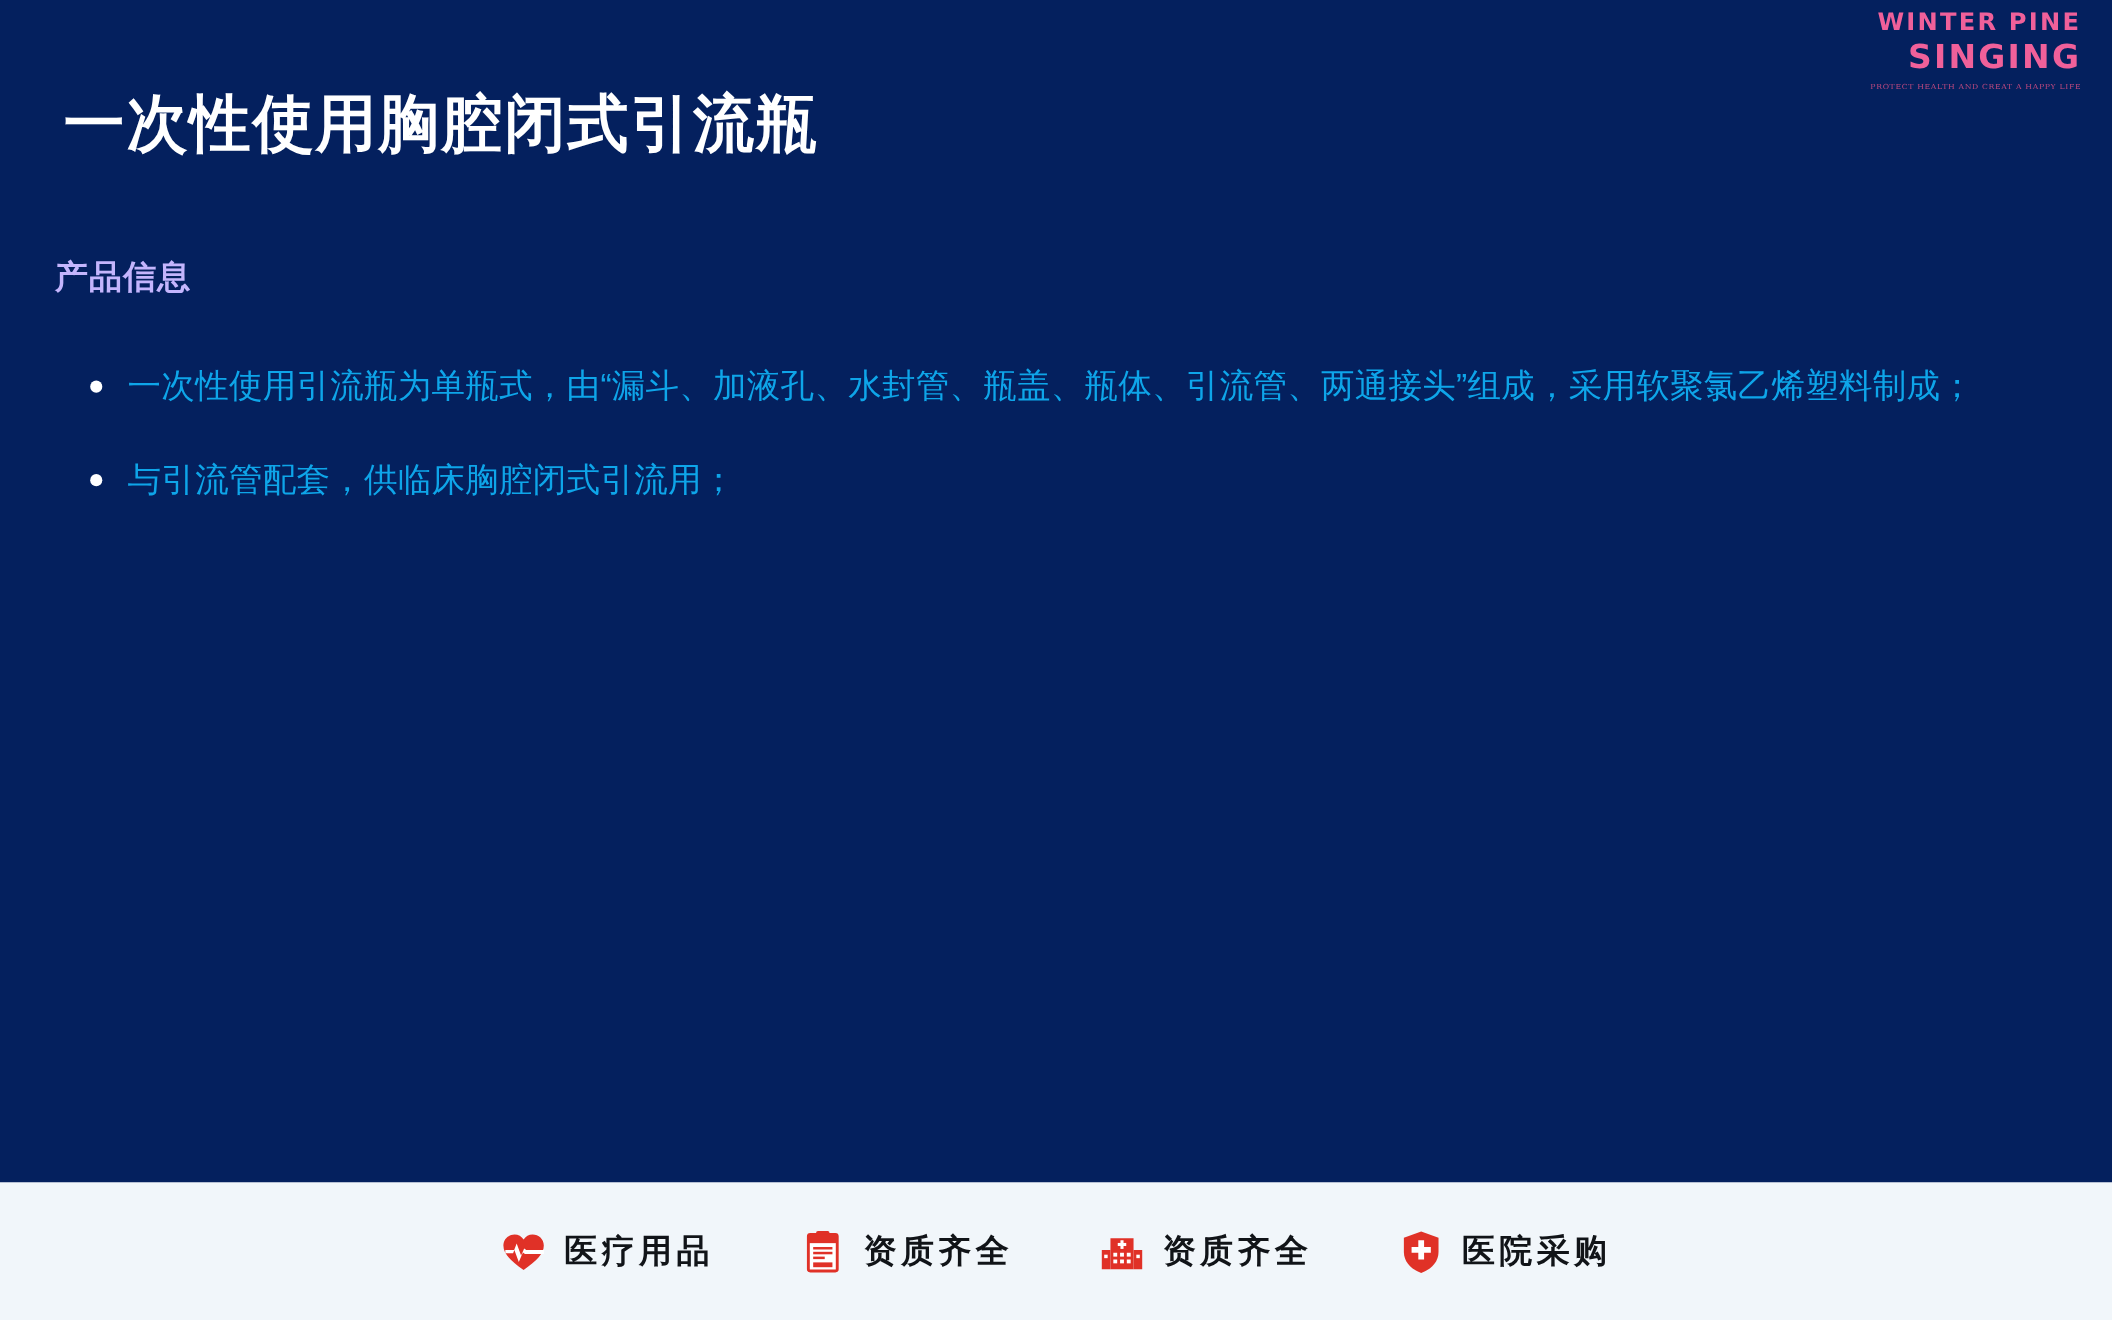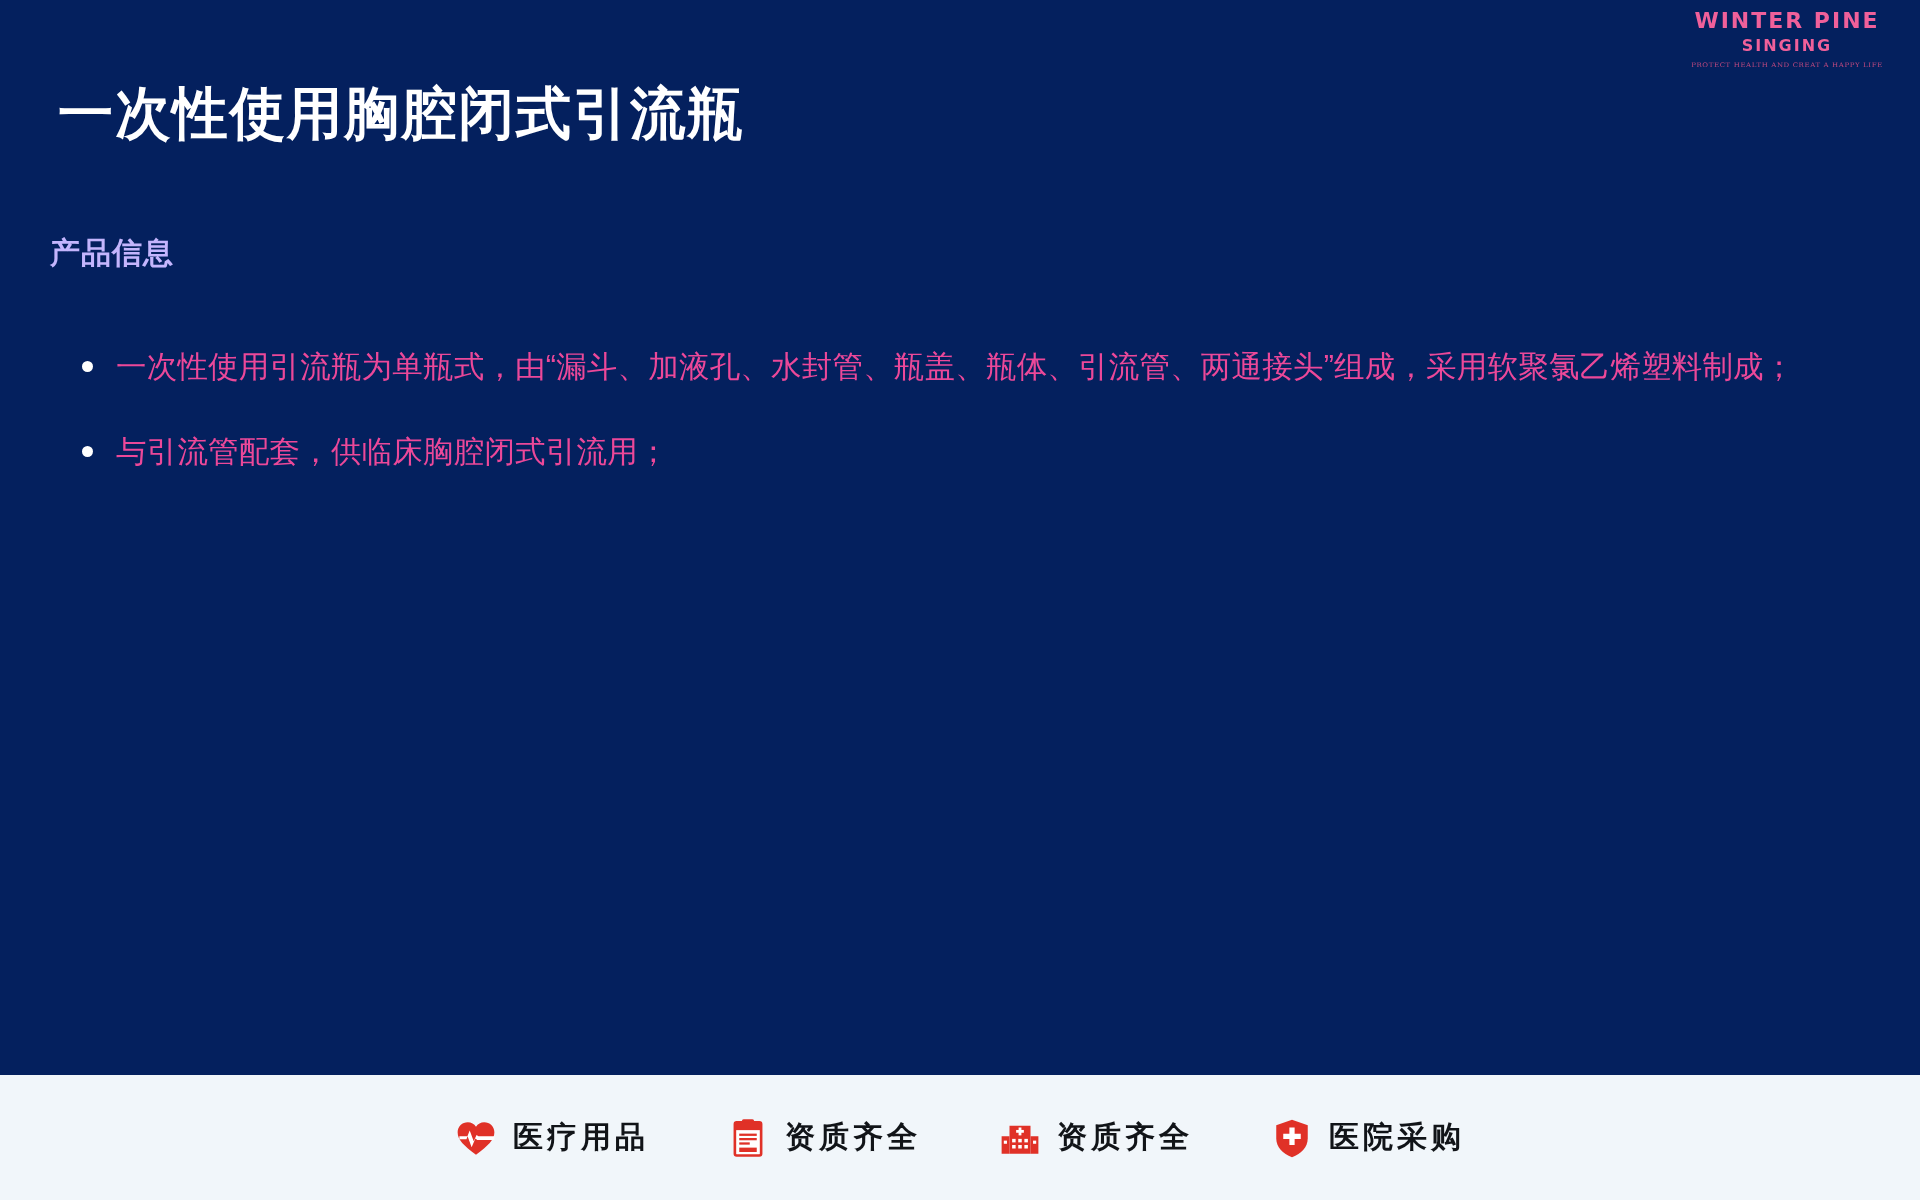--- a/index.html
+++ b/index.html
@@ -31,35 +31,35 @@
     background: #04205e;
     box-sizing: border-box;
   }
 
   
   .brand {
     position: absolute;
     right: 28px;
     top: 10px;
     width: 210px;
-    text-align: center;
+    text-align: right;
     line-height: 1;
   }
   .brand-line {
     display: block;
     color: #f0609a;
     font-family: "DejaVu Sans", sans-serif;
     font-weight: 700;
     font-size: 22px;
     letter-spacing: 2px;
     margin-bottom: 6px;
     white-space: nowrap;
   }
   .brand-line.second {
-    font-size: 16px;
+    font-size: 30px;
     margin-bottom: 8px;
   }
   .brand-tag {
     display: block;
     color: #c0497f;
     font-family: "DejaVu Serif", serif;
     font-size: 7px;
     letter-spacing: 0.6px;
     white-space: nowrap;
     transform: scaleY(0.9);
@@ -103,28 +103,27 @@
     top: 328px;
     width: 1810px;
     margin: 0;
     padding: 0;
     list-style: none;
   }
   .bullet {
     position: relative;
     padding-left: 58px;
     margin-bottom: 38px;
-    color: #ec4899;
+    color: #0ea5e9;
     font-size: 30.5px;
     line-height: 1.55;
     text-align: justify;
     text-justify: inter-ideograph;
     font-weight: 300;
     letter-spacing: 0.2px;
-    margin-top: 15px;
   }
   .bullet:last-child {
     margin-bottom: 0;
   }
   .bullet-dot {
     position: absolute;
     left: 24px;
     top: 18px;
     width: 11px;
     height: 11px;

